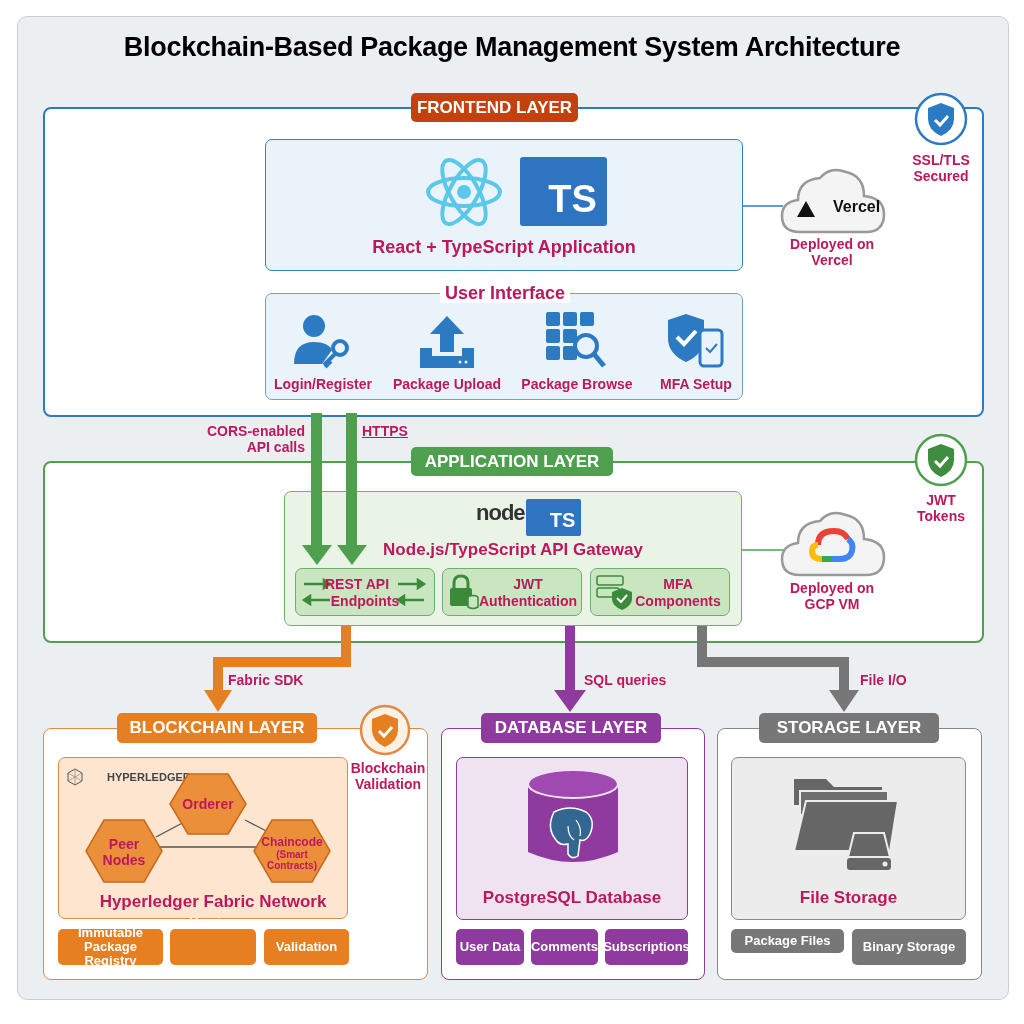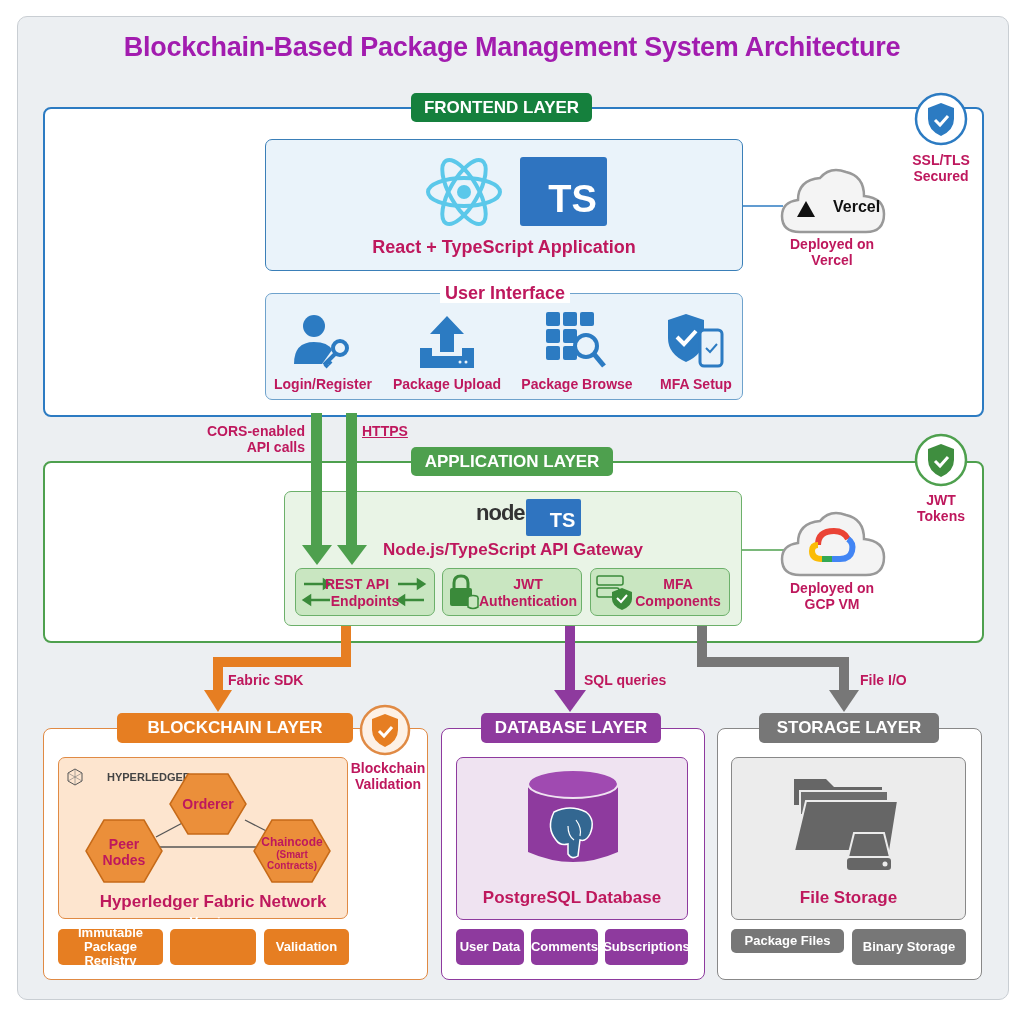--- a/index.html
+++ b/index.html
@@ -1,34 +1,34 @@
 <!DOCTYPE html>
 <html><head>
 <meta charset="utf-8">
 <style>
   html,body{margin:0;padding:0;}
   body{width:1024px;height:1024px;background:#ffffff;position:relative;overflow:hidden;font-family:"Liberation Sans",sans-serif;}
   .frame{position:absolute;left:17px;top:16px;width:990px;height:982px;background:#eceff2;border:1px solid #c9ced3;border-radius:10px;}
-  .title{position:absolute;left:0;top:32px;width:1024px;text-align:center;font-size:27px;font-weight:bold;color:#a21caf;letter-spacing:-0.3px;}
+  .title{position:absolute;left:0;top:32px;width:1024px;text-align:center;font-size:27px;font-weight:bold;color:#000000;letter-spacing:-0.3px;}
   .abs{position:absolute;padding-left:18px;}
   .layer{position:absolute;background:#fff;border-radius:8px;}
   .pill{position:absolute;color:#fff;font-weight:bold;text-align:center;border-radius:5px;box-sizing:border-box;}
   .lbl{position:absolute;font-weight:bold;color:#be185d;text-align:center;font-size:14px;line-height:16px;}
   .subbox{position:absolute;border-radius:7px;box-sizing:border-box;}
   .chip{position:absolute;border-radius:5px;color:#fff;font-weight:bold;font-size:13px;line-height:14px;display:flex;align-items:center;justify-content:center;text-align:center;box-sizing:border-box;}
   svg{position:absolute;overflow:visible;}
 </style>
 </head>
 <body>
 
 <div class="frame"></div>
 <div class="title">Blockchain-Based Package Management System Architecture</div>
 
 <div class="layer" style="left:43px;top:107px;width:937px;height:306px;border:2px solid #2c7bc2;"></div>
-<div class="pill" style="left:411px;top:93px;width:181px;height:29px;line-height:29px;font-size:17px;background:#15803d;">FRONTEND LAYER</div>
+<div class="pill" style="left:411px;top:93px;width:167px;height:29px;line-height:29px;font-size:17px;background:#c2410c;">FRONTEND LAYER</div>
 
 <div class="subbox" style="left:265px;top:139px;width:478px;height:132px;background:#eaf3fa;border:1.5px solid #3a7fb8;"></div>
 <svg style="left:424px;top:152px;" width="80" height="80" viewBox="0 0 80 80">
   <g fill="none" stroke="#5bc8ea" stroke-width="4">
     <ellipse cx="40" cy="40" rx="36" ry="14"></ellipse>
     <ellipse cx="40" cy="40" rx="36" ry="14" transform="rotate(60 40 40)"></ellipse>
     <ellipse cx="40" cy="40" rx="36" ry="14" transform="rotate(120 40 40)"></ellipse>
   </g>
   <circle cx="40" cy="40" r="7" fill="#5bc8ea"></circle>
 </svg>
@@ -183,21 +183,21 @@
 </svg>
 <div class="lbl" style="left:584px;top:672px;text-align:left;">SQL queries</div>
 
 <svg style="left:692px;top:626px;" width="170" height="90" viewBox="0 0 170 90">
   <path d="M10 0 V36 H152 V66" fill="none" stroke="#777" stroke-width="10"></path>
   <path d="M137 64 H167 L152 86 Z" fill="#777"></path>
 </svg>
 <div class="lbl" style="left:860px;top:672px;text-align:left;">File I/O</div>
 
 <div class="layer" style="left:43px;top:728px;width:383px;height:250px;border:1.5px solid #e08a44;"></div>
-<div class="pill" style="left:117px;top:713px;width:236px;height:30px;line-height:30px;font-size:17px;background:#e67e22;">BLOCKCHAIN LAYER</div>
+<div class="pill" style="left:117px;top:713px;width:200px;height:30px;line-height:30px;font-size:17px;background:#e67e22;">BLOCKCHAIN LAYER</div>
 <svg style="left:359px;top:704px;" width="52" height="52" viewBox="0 0 52 52">
   <circle cx="26" cy="26" r="24" fill="#fdf1e6" stroke="#e08a44" stroke-width="2.5"></circle>
   <path d="M26 10 L39 15 V26 Q39 37 26 43 Q13 37 13 26 V15 Z" fill="#e67e22"></path>
   <path d="M20 27 L25 32 L33 23" stroke="#fff" stroke-width="3" fill="none"></path>
 </svg>
 <div class="lbl" style="left:350px;top:760px;width:76px;">Blockchain Validation</div>
 
 <div class="subbox" style="left:58px;top:757px;width:290px;height:162px;background:#fde5cf;border:1.5px solid #e08a44;"></div>
 <svg style="left:66px;top:768px;" width="18" height="18" viewBox="0 0 18 18">
   <path d="M9 1 L16 5 V13 L9 17 L2 13 V5 Z" fill="none" stroke="#555" stroke-width="1"></path>

